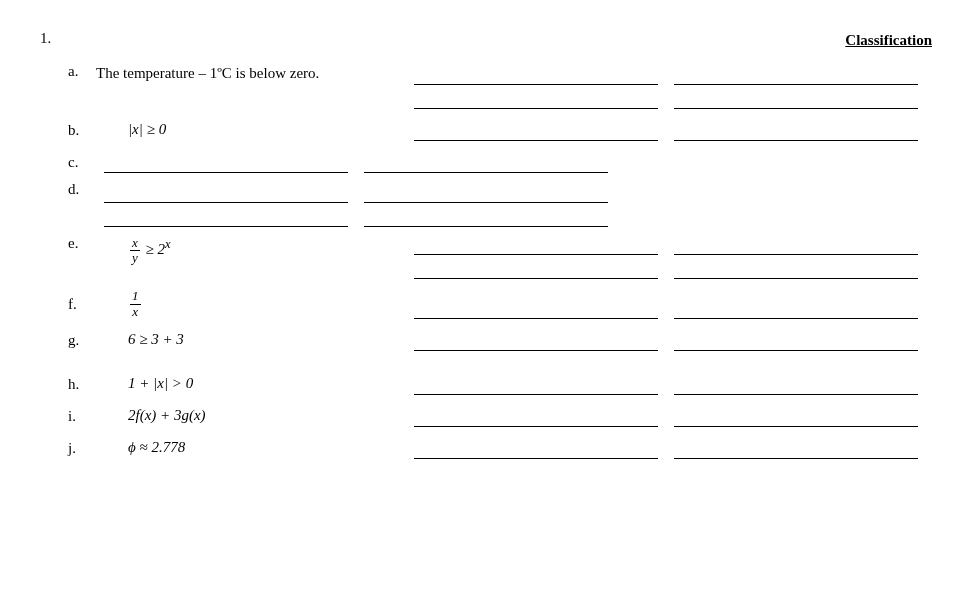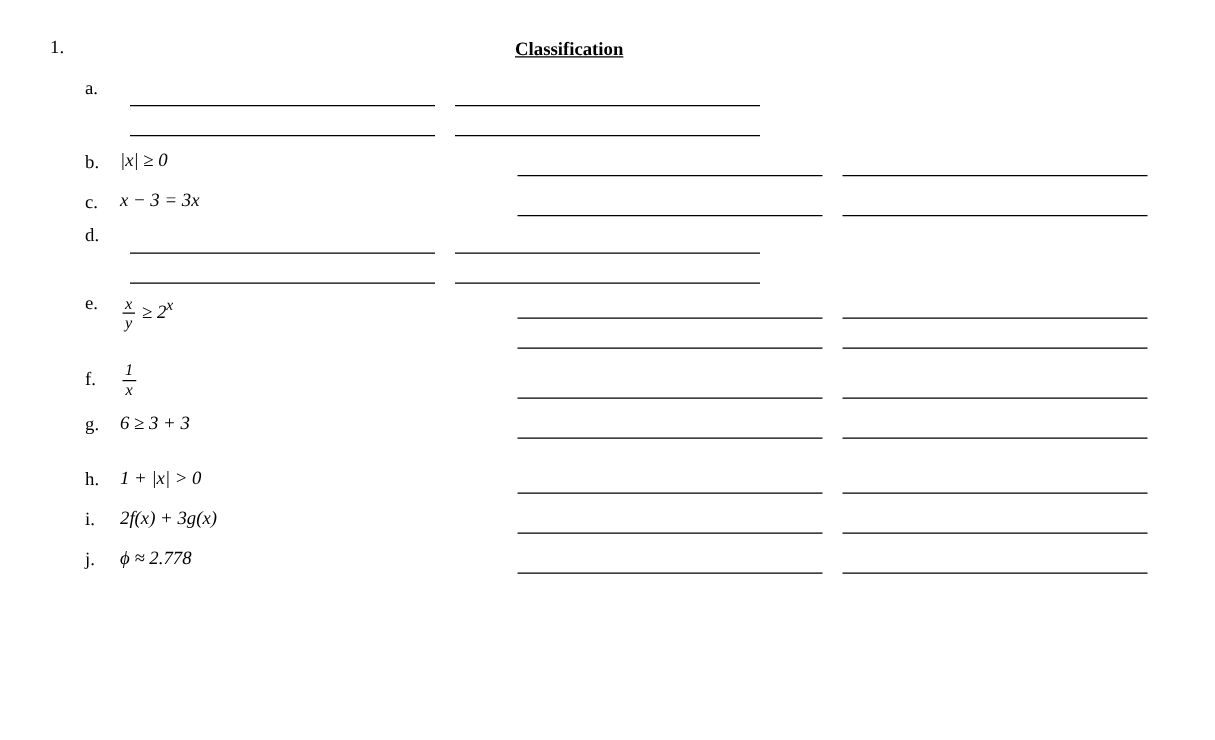--- a/index.html
+++ b/index.html
@@ -46,21 +46,21 @@
     }
 
     .col-headers {
       display: flex;
       gap: 0;
       width: 520px;
     }
 
     .col-header {
       flex: 1;
-      text-align: left;
+      text-align: right;
       line-height: 1.4;
     }
 
     .col-header .header-title {
       font-weight: bold;
       text-decoration: underline;
       font-size: 15px;
     }
 
     .col-header .header-sub {
@@ -132,20 +132,21 @@
       margin-bottom: 2px;
       height: 22px;
     }
 
     .gap-row {
       height: 12px;
     }
 
     .math-expr {
       font-style: italic;
+      margin-left: 32px;
     }
   </style>
 </head>
 <body>
 
 <div class="question-number">
   <span class="q-num">1.</span>
   <div class="q-body">
 
 
@@ -154,20 +155,21 @@
         <div class="col-header">
           <div class="header-title">Classification</div>
         </div>
       </div>
     </div>
 
     <div class="items-section">
 
       <div class="item-row" style="min-height:50px; align-items:flex-start;">
         <span class="item-label">a.</span>
+        <div class="item-content">The temperature – 1ºC is below zero.</div>
         <div class="answer-cols" style="align-items:flex-end; padding-bottom:0;">
           <div class="answer-col">
             <div class="answer-line"></div>
             <div class="answer-line"></div>
           </div>
           <div class="answer-col">
             <div class="answer-line"></div>
             <div class="answer-line"></div>
           </div>
         </div>
@@ -181,21 +183,20 @@
             <div class="answer-line"></div>
           </div>
           <div class="answer-col">
             <div class="answer-line"></div>
           </div>
         </div>
       </div>
 
       <div class="item-row" style="min-height:28px; align-items:center;">
         <span class="item-label">c.</span>
-        <div class="item-content"><span class="math-expr">x − 3 = 3x</span></div>
         <div class="answer-cols" style="align-items:flex-end;">
           <div class="answer-col">
             <div class="answer-line"></div>
           </div>
           <div class="answer-col">
             <div class="answer-line"></div>
           </div>
         </div>
       </div>
 

